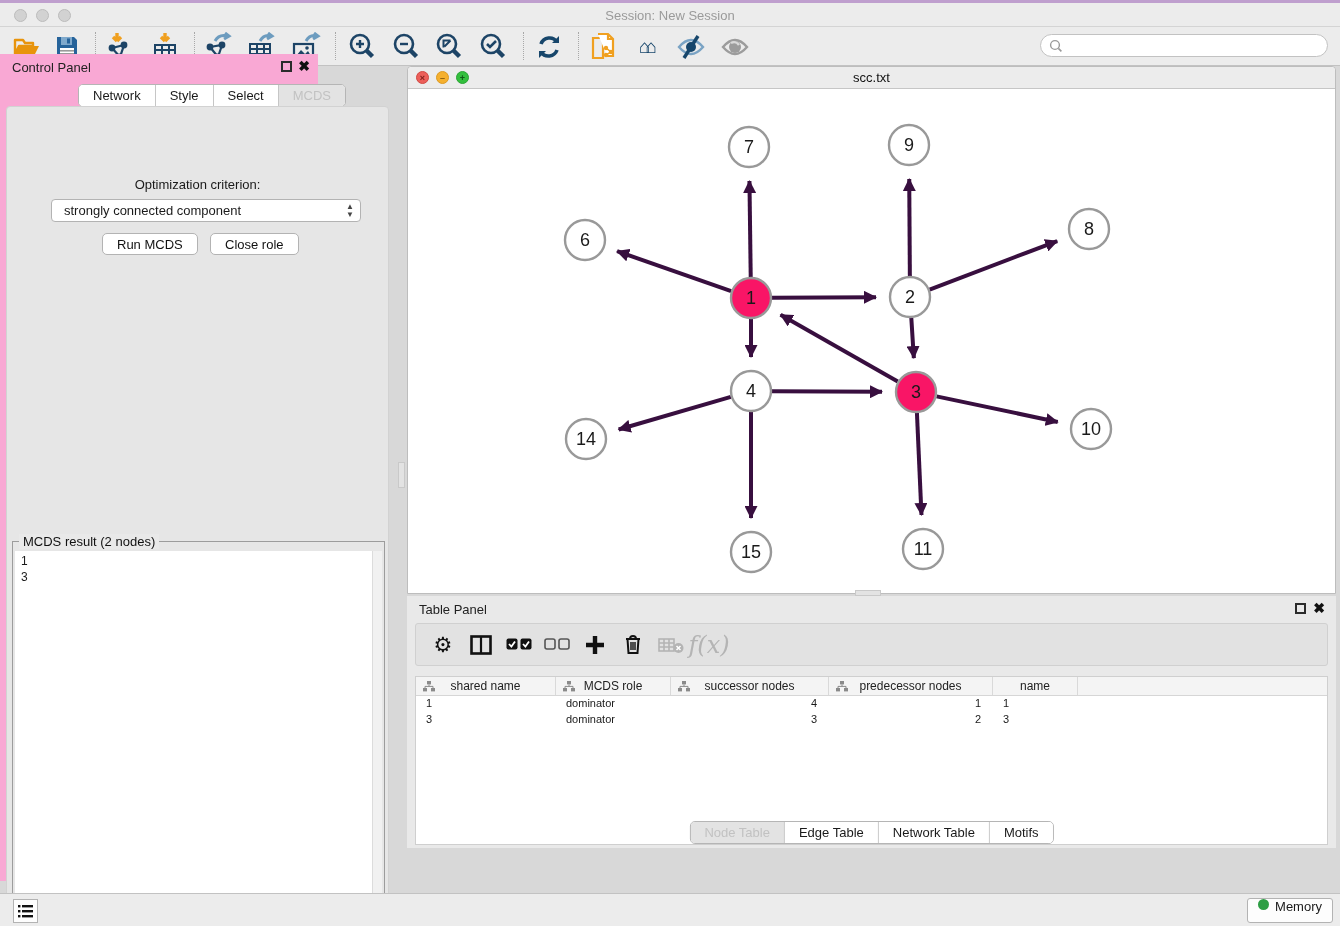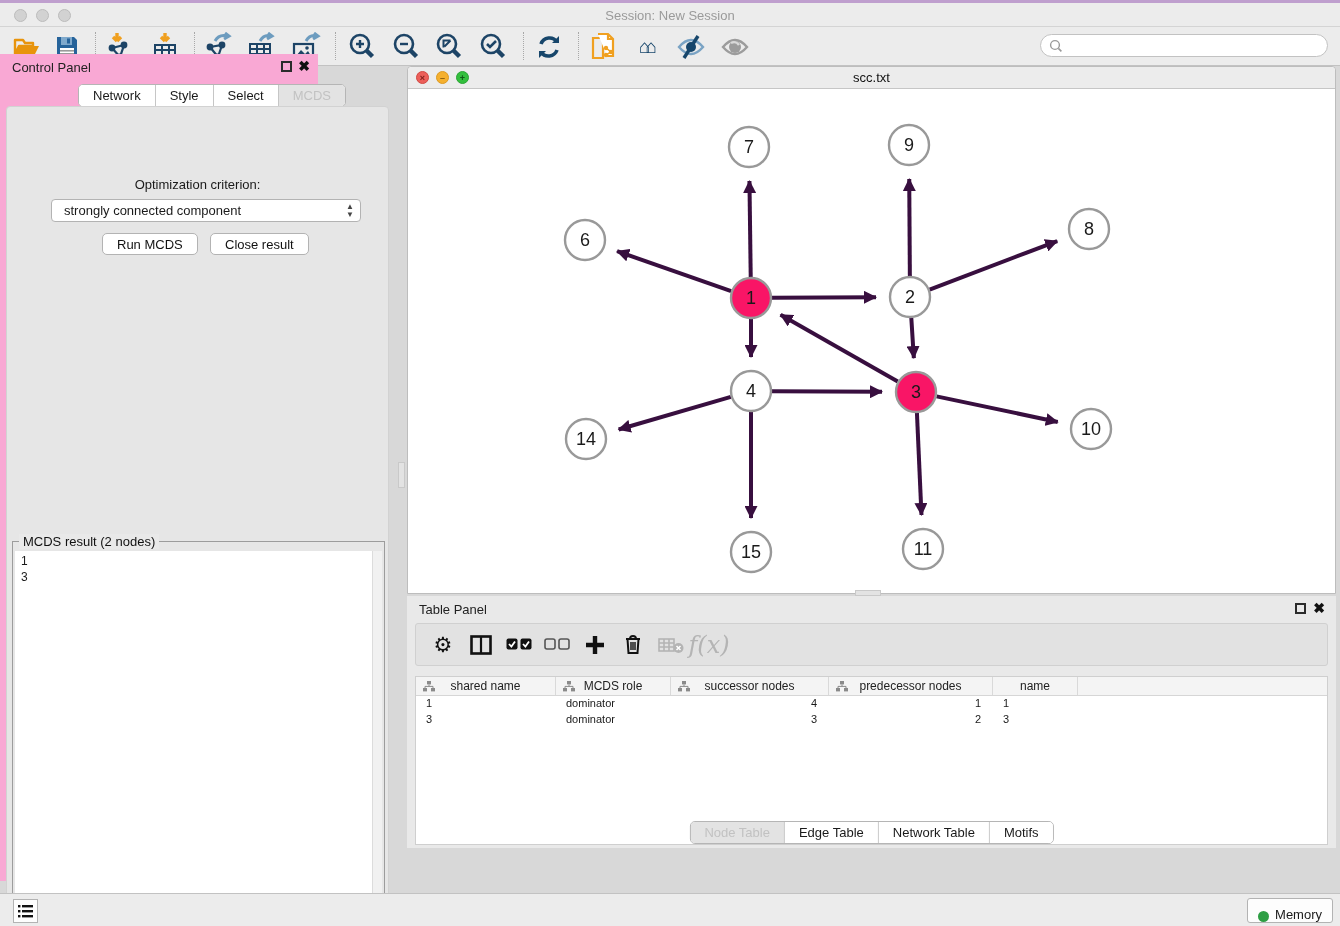--- a/index.html
+++ b/index.html
@@ -102,21 +102,21 @@
 
   #tp-tabs { position:absolute; bottom:4px; left:50%; transform:translateX(-50%); height:23px;
     display:flex; border:1px solid #b5b5b5; border-radius:5px; overflow:hidden; background:#fff; }
 
   
   #statusbar { position:absolute; top:893px; left:0; width:1340px; height:33px;
     background:#ececec; border-top:1px solid #c2c2c2; }
   #list-btn { position:absolute; top:5px; left:13px; width:25px; height:24px; background:#fdfdfd;
     border:1px solid #b3b3b3; display:flex; align-items:center; justify-content:center; }
   #memory-btn { position:absolute; top:4px; right:7px; height:25px; background:#fdfdfd;
-    border:1px solid #b3b3b3; border-radius:3px; display:flex; align-items:flex-end;
+    border:1px solid #b3b3b3; border-radius:3px; display:flex; align-items:flex-start;
     padding:0 10px; font-size:13px; gap:6px;margin-left:32px; }
   #memory-dot { width:11px; height:11px; border-radius:50%; background:#2e9e44; }
 </style>
 </head>
 <body>
 
 <div id="app">
 
   <div id="titlebar">
     <span class="tl-dot" style="left:14px"></span>
@@ -276,21 +276,21 @@
         <div class="seg-tab">Select</div>
         <div class="seg-tab sel">MCDS</div>
       </div>
     <div id="cp-body">
       <div id="criterion">
         <span>strongly connected component</span>
         <span class="stepper">▲<br>▼</span>
       </div>
       <div id="opt-label">Optimization criterion:</div>
       <button class="mac-btn" id="run-btn">Run MCDS</button>
-      <button class="mac-btn" id="closep-btn">Close result</button>
+      <button class="mac-btn" id="closep-btn">Close role</button>
       <div id="result-group">
         <span id="result-title">MCDS result (2 nodes)</span>
         <div id="result-area">1
 3</div>
         <div id="result-scroll"></div>
       </div>
     </div>
   </div>
 
   <div id="net-window">

